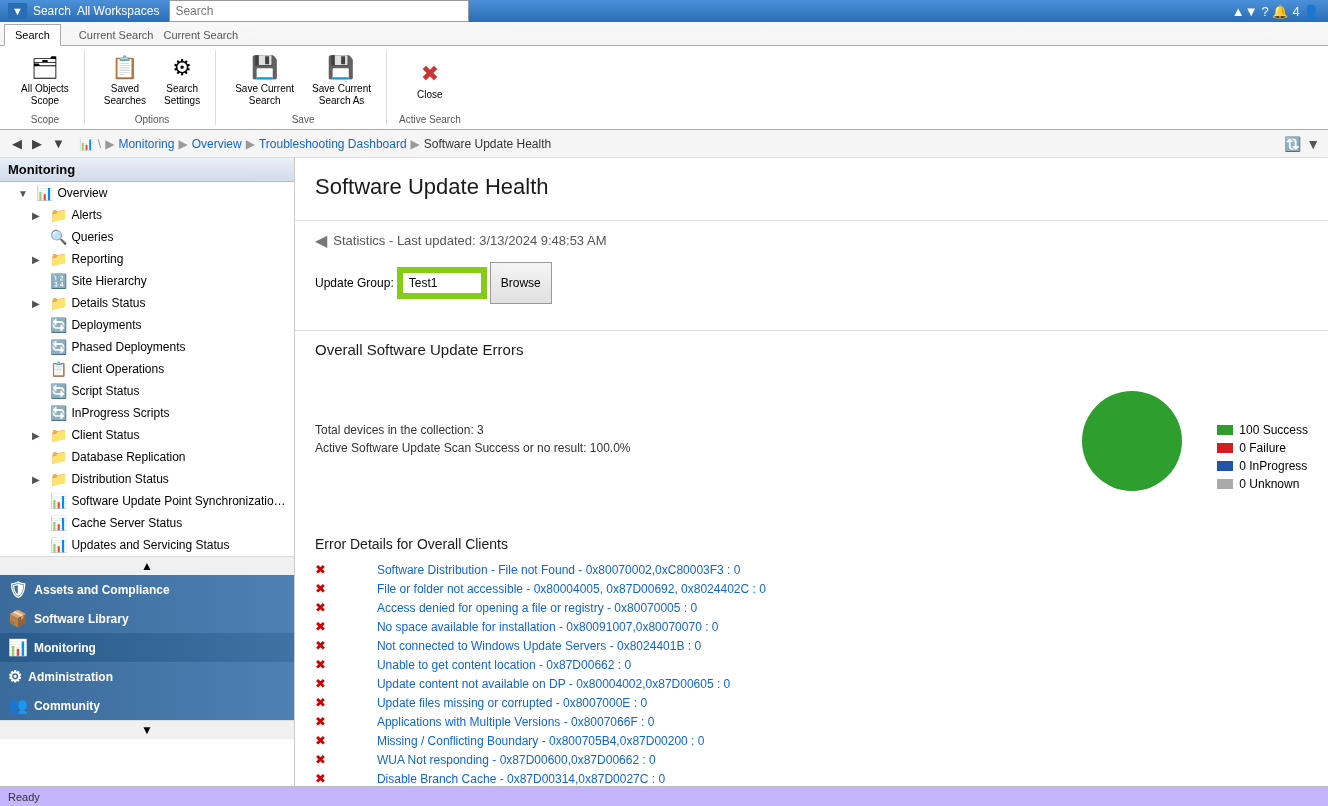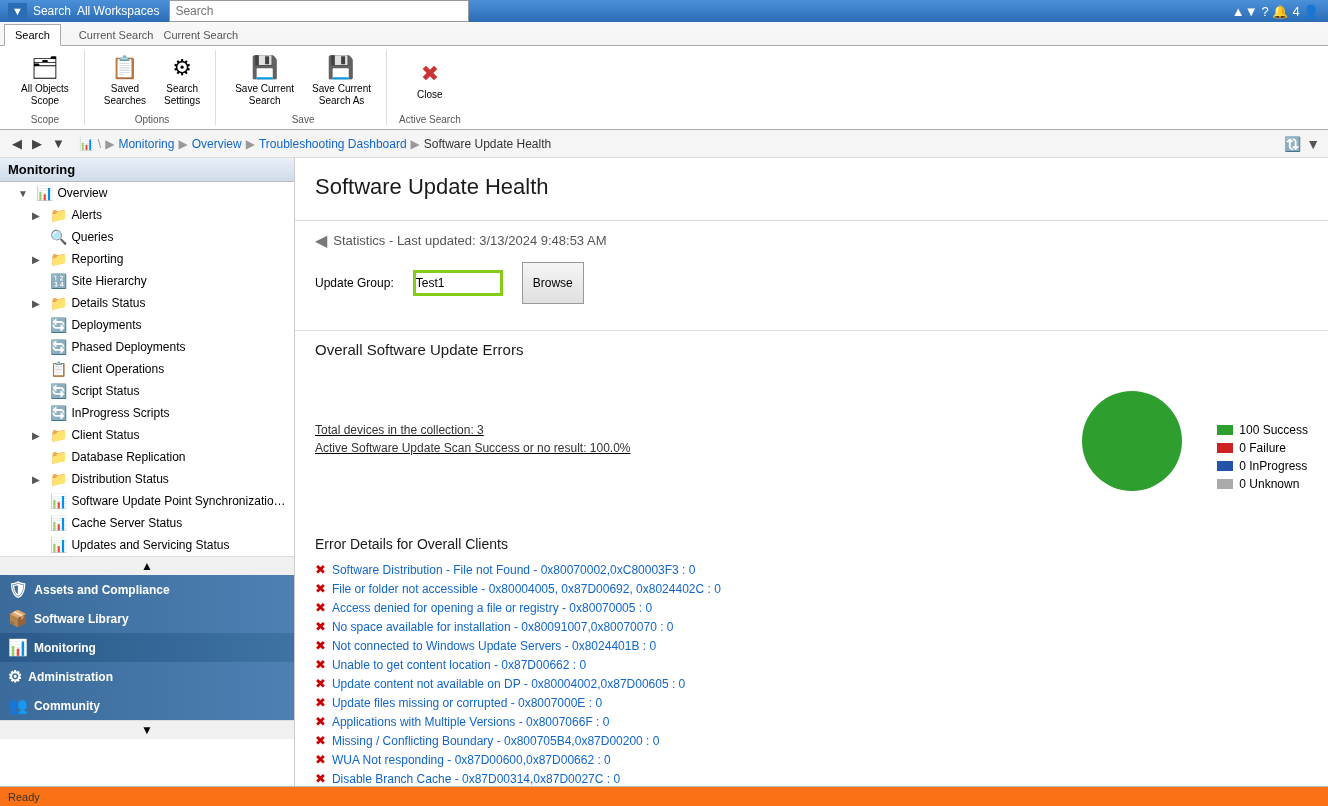--- a/index.html
+++ b/index.html
@@ -189,27 +189,27 @@
       align-items: center;
       gap: 6px;
       font-size: 13px;
       color: #555;
       margin-bottom: 12px;
     }
     .stats-arrow { font-size: 16px; color: #777; cursor: pointer; }
     .update-group-row {
       display: flex;
       align-items: center;
-      gap: 19px;
+      gap: 3px;
       margin-bottom: 16px;
     }
     .update-group-label { font-size: 12px; }
     .update-group-input {
-      border: 3px solid #84cc16;
-      padding: 3px 0;
+      border: 6px solid #84cc16;
+      padding: 3px 6px;
       font-size: 12px;
       width: 90px;
     }
     .browse-btn {
       padding: 13px 10px;
       background: linear-gradient(to bottom, #f5f5f5, #e0e0e0);
       border: 1px solid #999;
       cursor: pointer;
       font-size: 12px;
     }
@@ -222,21 +222,21 @@
       font-weight: 500;
       margin-bottom: 28px;
       color: #1a1a1a;
     }
     .chart-stats-row {
       display: flex;
       align-items: center;
       gap: 30px;
       margin-bottom: 20px;
     }
-    .stats-text { flex: 1; text-decoration: underline; }
+    .stats-text { flex: 1; }
     .stats-text p { font-size: 12px; margin-bottom: 4px; color: #333; }
     .pie-chart-container {
       width: 110px;
       height: 110px;
       position: relative;
     }
     .pie-legend {
       display: flex;
       flex-direction: column;
       gap: 4px;
@@ -264,30 +264,30 @@
       color: #1a1a1a;
     }
     .error-list { list-style: none; }
     .error-item {
       display: flex;
       align-items: center;
       gap: 6px;
       padding: 2px 0;
     }
     .error-icon { color: #cc0000; font-size: 13px; }
-    .error-link { color: #1166cc; text-decoration: none; cursor: pointer; font-size: 12px; }
+    .error-link { color: #1166cc; text-decoration: none; cursor: pointer; font-size: 12px; margin-left: 45px; }
 
     
     .status-bar {
       position: fixed;
       bottom: 0;
       left: 0;
       right: 0;
       height: 20px;
-      background: #f97316;
+      background: #c4b5fd;
       border-top: 1px solid #bbb;
       display: flex;
       align-items: center;
       padding: 0 8px;
       font-size: 11px;
       color: #333;
     }
 
     
     .activate-watermark {

